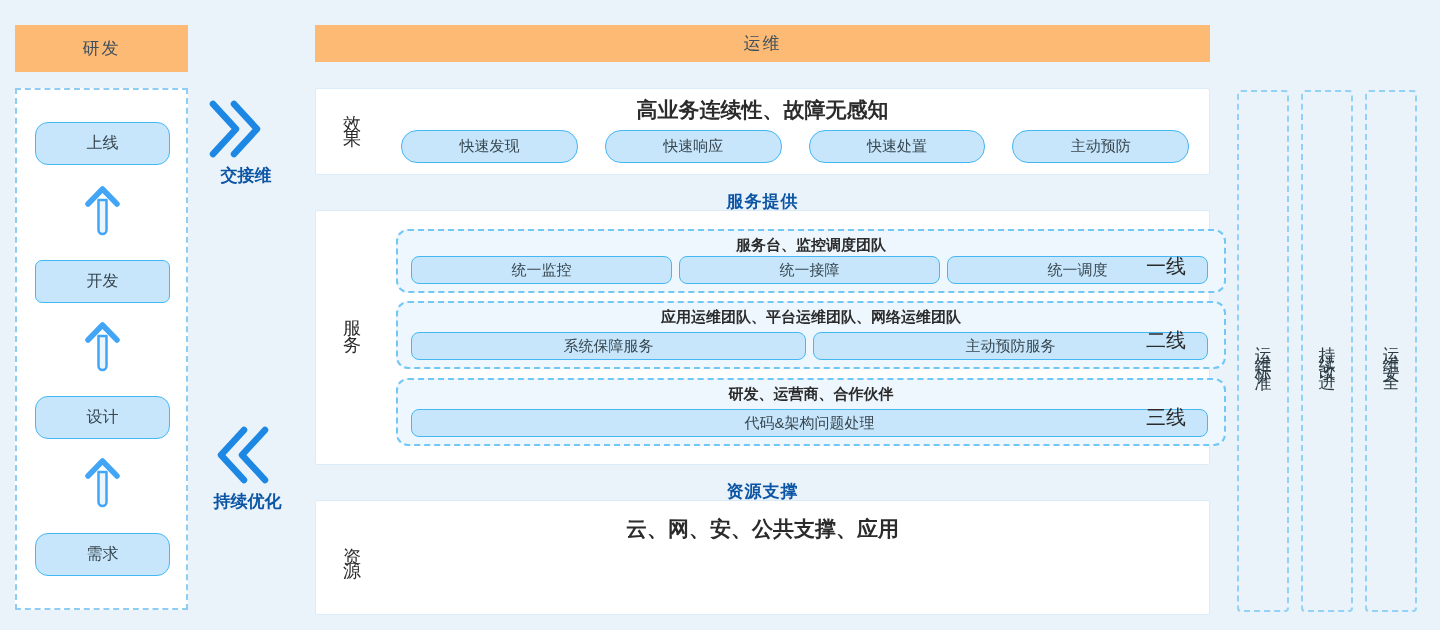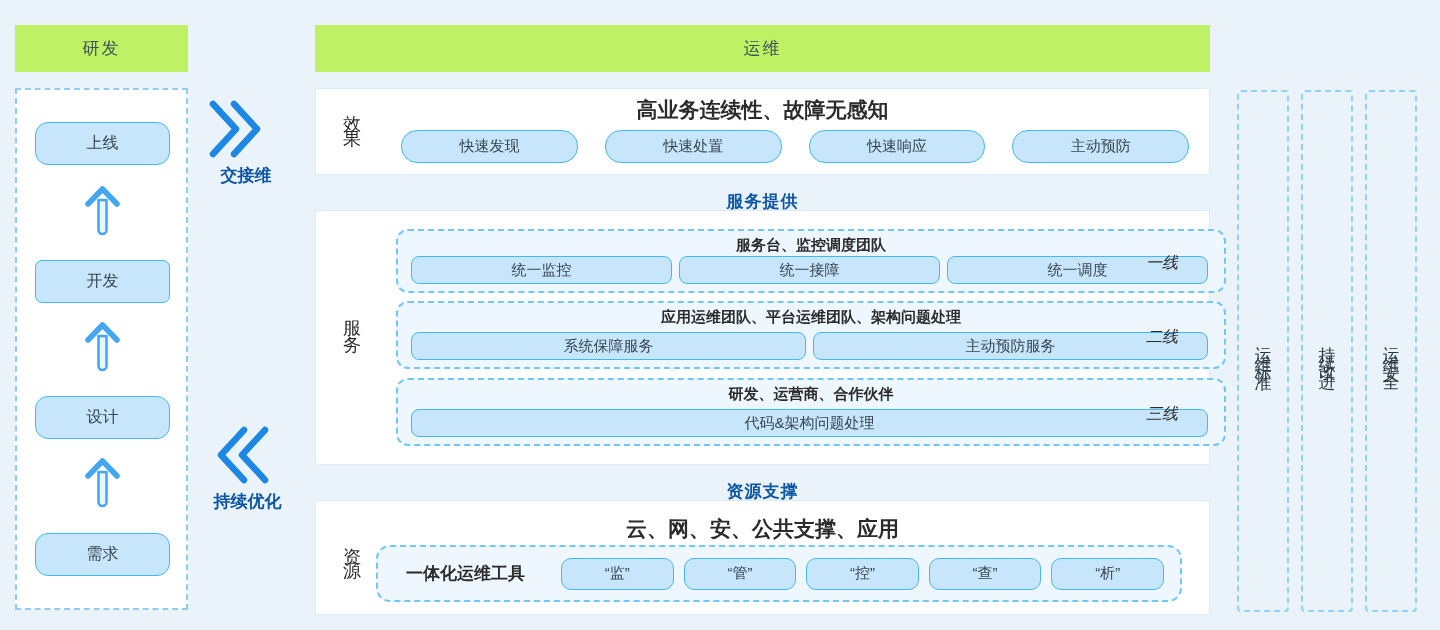--- a/index.html
+++ b/index.html
@@ -1,19 +1,19 @@
 <!DOCTYPE html>
 <html><head>
 <meta charset="utf-8">
 <style>
   * { margin:0; padding:0; box-sizing:border-box; }
   body { background:#EAF3FA; font-family:"Liberation Sans", sans-serif; }
   .canvas { position:relative; width:1440px; height:630px; background:#EAF3FA; overflow:hidden; }
 
-  .hdr { position:absolute; background:#bef264; display:flex; align-items:center; justify-content:center;
+  .hdr { position:absolute; background:#fdba74; display:flex; align-items:center; justify-content:center;
          font-size:17px; color:#3D4F5C; letter-spacing:2px; }
 
   .panel { position:absolute; background:#FFFFFF; border:1px solid #DCEBF8; border-radius:2px; }
 
   .pill { background:#C7E6FB; border:1.5px solid #45B8F3; display:flex; align-items:center;
           justify-content:center; color:#37464F; }
 
   
   .dev-dashed { position:absolute; left:15px; top:88px; width:173px; height:522px;
                 background:#FFFFFF; border:2px dashed #8FCDF4; }
@@ -40,21 +40,21 @@
   .effect-row { position:absolute; left:85px; right:20px; top:41px; height:33px; display:flex; gap:27px; }
   .effect-row .pill { flex:1; border-radius:16px; font-size:15px; }
 
   
   .dashed-group { position:absolute; left:80px; width:830px; border:2px dashed #72C7F4;
                   background:#EEF7FE; border-radius:12px; }
   .group-title { position:absolute; top:5px; left:0; right:0; text-align:center;
                  font-size:15px; font-weight:600; color:#2B2B2B; }
   .group-row { position:absolute; left:13px; right:16px; bottom:7px; height:28px; display:flex; gap:7px; }
   .group-row .pill { flex:1; border-radius:8px; font-size:15px; }
-  .tier { position:absolute; left:830px; width:60px; font-size:16px; color:#2B2B2B; text-align:left;font-style:italic; }
+  .tier { position:absolute; left:830px; width:60px; font-size:20px; color:#2B2B2B; text-align:left; }
 
   
   .tools { position:absolute; left:60px; top:44px; width:806px; height:57px;
            border:2px dashed #72C7F4; background:#EEF7FE; border-radius:14px;
            display:flex; align-items:center; padding:0 16px; gap:10px; }
   .tool-label { font-size:17px; font-weight:bold; color:#2B2B2B; white-space:nowrap;
                 margin:0 26px 0 12px; }
   .tool { flex:1; height:32px; border-radius:10px; font-size:15px; }
 
   
@@ -104,36 +104,36 @@
     <path d="M26 6 L49 31 L26 56" fill="none" stroke="#1D87E4" stroke-width="6.5" stroke-linecap="round" stroke-linejoin="round"></path>
   </svg>
   <div class="flow-label" style="left:196px; top:164px; width:100px;">交接维</div>
 
   <svg class="flow-icon" style="left:216px; top:424px;" width="54" height="62" viewBox="0 0 54 62">
     <path d="M49 6 L26 31 L49 56" fill="none" stroke="#1D87E4" stroke-width="6.5" stroke-linecap="round" stroke-linejoin="round"></path>
     <path d="M28 6 L5 31 L28 56" fill="none" stroke="#1D87E4" stroke-width="6.5" stroke-linecap="round" stroke-linejoin="round"></path>
   </svg>
   <div class="flow-label" style="left:190px; top:490px; width:115px;">持续优化</div>
 
-  <div class="hdr" style="left:315px; top:25px; width:895px; height:47px;">
+  <div class="hdr" style="left:315px; top:25px; width:895px; height:37px;">
     <span>运维</span>
   </div>
 
   <div class="panel" style="left:315px; top:88px; width:895px; height:87px;">
     <div class="vlabel" style="left:24px; top:12px;">效果</div>
     <div class="sec-title" style="top:7px;">高业务连续性、故障无感知</div>
     <div class="effect-row">
       <div class="pill">
         <span>快速发现</span>
         </div>
       <div class="pill">
+        <span>快速响应</span>
+        </div>
+      <div class="pill">
         <span>快速处置</span>
-        </div>
-      <div class="pill">
-        <span>快速响应</span>
         </div>
       <div class="pill">
         <span>主动预防</span>
         </div>
     </div>
   </div>
 
   <div class="band" style="top:176px;">
     <svg width="58" height="27" viewBox="0 0 58 27">
       <path d="M4 15 L29 4 L54 15" fill="none" stroke="#1D87E4" stroke-width="4.5" stroke-linecap="round" stroke-linejoin="round"></path>
@@ -155,21 +155,21 @@
           <span>统一接障</span>
           </div>
         <div class="pill">
           <span>统一调度</span>
           </div>
       </div>
     </div>
     <div class="tier" style="top:42px;">一线</div>
 
     <div class="dashed-group" style="top:90px; height:68px;">
-      <div class="group-title">应用运维团队、平台运维团队、架构问题处理</div>
+      <div class="group-title">应用运维团队、平台运维团队、网络运维团队</div>
       <div class="group-row">
         <div class="pill">
           <span>系统保障服务</span>
           </div>
         <div class="pill">
           <span>主动预防服务</span>
           </div>
       </div>
     </div>
     <div class="tier" style="top:116px;">二线</div>
@@ -189,38 +189,20 @@
     <svg width="58" height="27" viewBox="0 0 58 27">
       <path d="M4 15 L29 4 L54 15" fill="none" stroke="#1D87E4" stroke-width="4.5" stroke-linecap="round" stroke-linejoin="round"></path>
       <path d="M4 25 L29 14 L54 25" fill="none" stroke="#1D87E4" stroke-width="4.5" stroke-linecap="round" stroke-linejoin="round"></path>
     </svg>
     <span class="band-label">资源支撑</span>
   </div>
 
   <div class="panel" style="left:315px; top:500px; width:895px; height:115px;">
     <div class="vlabel" style="left:24px; top:32px;">资源</div>
     <div class="sec-title" style="top:14px;">云、网、安、公共支撑、应用</div>
-    <div class="tools">
-      <span class="tool-label">一体化运维工具</span>
-      <div class="pill tool">
-        <span>“监”</span>
-        </div>
-      <div class="pill tool">
-        <span>“管”</span>
-        </div>
-      <div class="pill tool">
-        <span>“控”</span>
-        </div>
-      <div class="pill tool">
-        <span>“查”</span>
-        </div>
-      <div class="pill tool">
-        <span>“析”</span>
-        </div>
-    </div>
   </div>
 
   <div class="pillar" style="left:1237px;">
     <span>运维标准</span>
   </div>
   <div class="pillar" style="left:1301px;">
     <span>持续改进</span>
   </div>
   <div class="pillar" style="left:1365px;">
     <span>运维安全</span>

